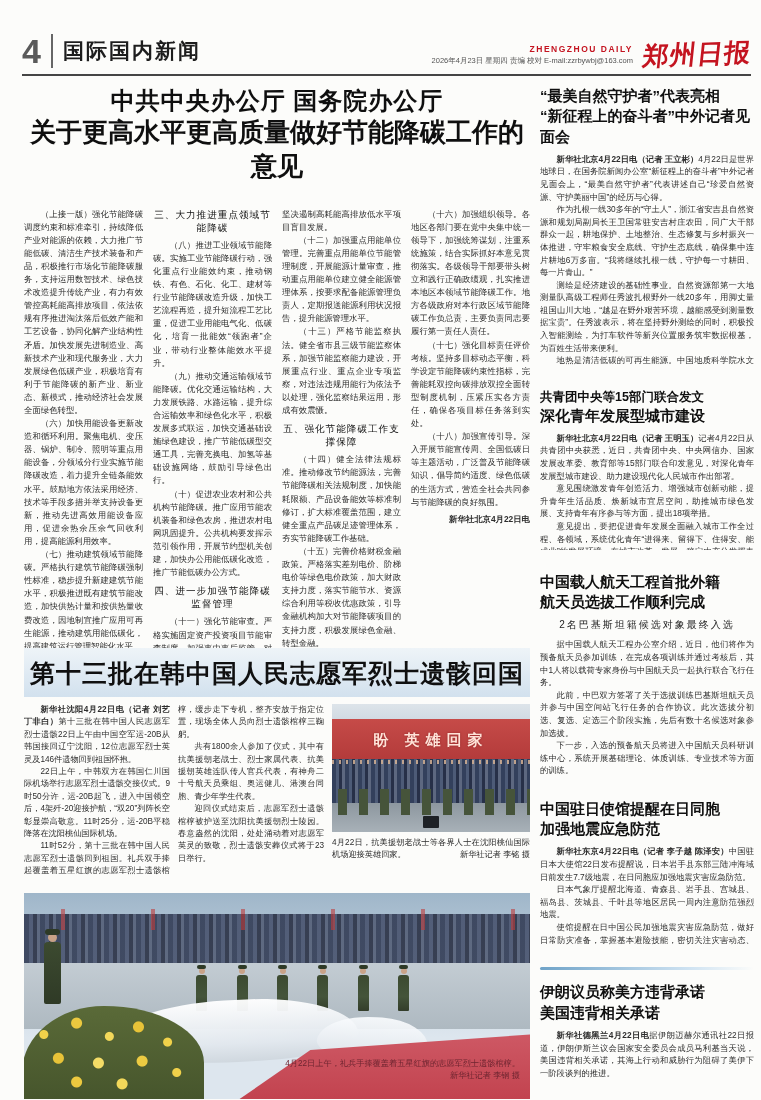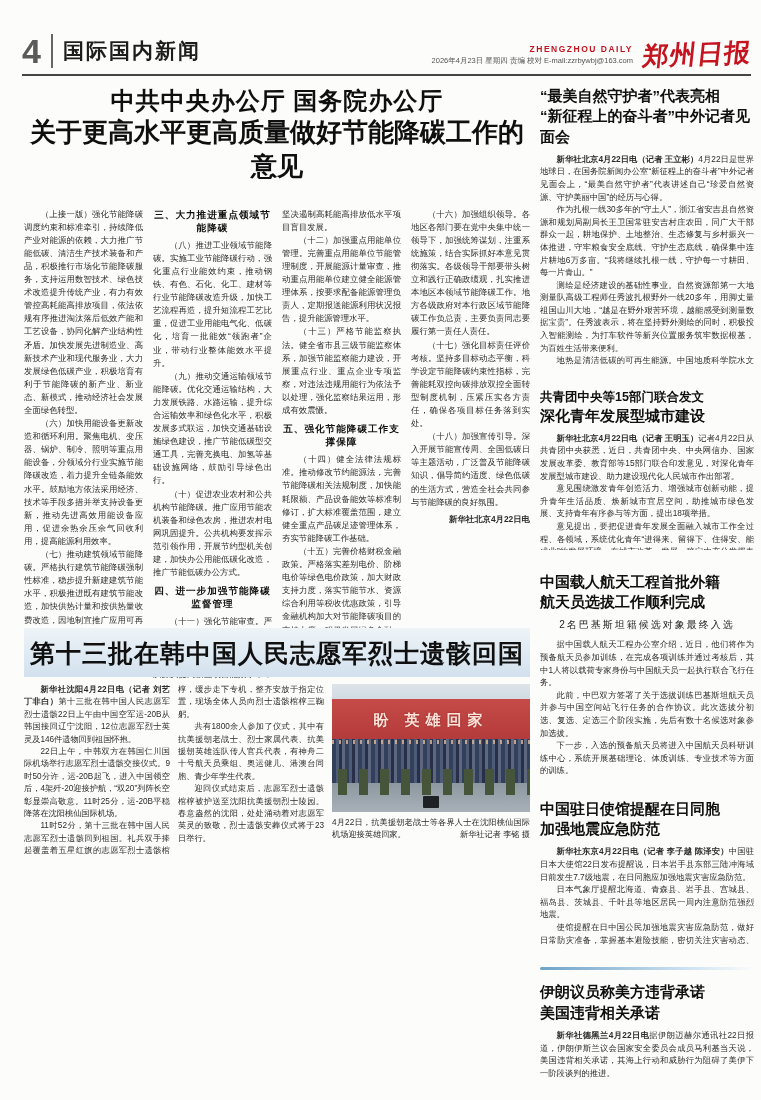--- a/index.html
+++ b/index.html
@@ -23,39 +23,39 @@
               transform:skewX(-8deg) rotate(-2deg); letter-spacing:1px; line-height:1; }
 
   
   .lead { position:absolute; left:24px; top:86px; width:506px; }
   .lead h1 { text-align:center; color:#0f0f0f; font-weight:900; }
   .lead .t1 { font-size:24px; letter-spacing:1px; line-height:1.25; }
   .lead .t2 { font-size:26px; letter-spacing:0; line-height:1.3; }
   #lead-flow { margin-top:24px; height:474px; column-count:4; column-gap:10px; column-fill:auto;
                font-size:8.4px; line-height:13.1px; text-align:justify; color:#2c2c2c; overflow:hidden; }
   #lead-flow p { text-indent:2em; }
-  #lead-flow h3.sec-head { font-size:9.6px; font-weight:bold; color:#111; text-align:center;
+  #lead-flow h3.sec-head { font-size:9.6px; font-weight:normal; color:#111; text-align:center;
                            margin:5px 0; letter-spacing:1px; }
   #lead-flow p.end-dateline { text-align:right; text-indent:0; font-weight:bold; margin-top:4px; }
 
   
   #right-column { position:absolute; left:540px; top:86px; width:214px; }
   .r-art { margin-bottom:22px; }
   .r-title { text-align:left; font-weight:800; color:#101010; font-size:15px; line-height:1.35; margin-bottom:6px; }
   .r-title span { display:block; }
   .r-title span.t-small { font-size:12.5px; }
   .r-sub { text-align:center; font-size:10px; letter-spacing:2px; color:#222; margin:2px 0 6px; }
   .r-body { font-size:8.3px; line-height:12.6px; text-align:justify; color:#2c2c2c; overflow:hidden; }
   .r-body p { text-indent:2em; }
   .r-body b { font-weight:bold; }
   .divider { height:3px; border-radius:2px; margin:4px 0 12px;
              background:linear-gradient(90deg,#6fa3c8,#cfe3f2 70%,rgba(255,255,255,0)); }
 
   
-  #martyrs { position:absolute; left:24px; top:628px; width:506px; }
+  #martyrs { position:absolute; left:24px; top:648px; width:506px; }
   .band { background:linear-gradient(180deg,#eef4f8,#d2e1ee); padding:9px 6px 7px; }
   .band h2 { font-size:25px; font-weight:900; color:#101010; letter-spacing:1px; }
   .m-row { display:flex; gap:8px; margin-top:7px; }
   #martyrs-text { width:300px; height:182px; column-count:2; column-gap:8px; column-fill:auto;
                   font-size:8.2px; line-height:12.4px; text-align:justify; color:#2c2c2c; overflow:hidden; }
   #martyrs-text p { text-indent:2em; }
   #martyrs-text b { font-weight:bold; }
   .inset { width:198px; }
   .inset-photo { position:relative; width:198px; height:128px; background:#cfd9e2; overflow:hidden; }
   .isky { position:absolute; top:0; left:0; right:0; height:16%; background:linear-gradient(180deg,#dde4ea,#cdd7e0); }
@@ -243,15 +243,35 @@
           <div class="iguards"></div>
           <div class="irow"></div>
           <div class="ipodium"></div>
         </div>
         <div class="inset-cap">
           <span>4月22日，抗美援朝老战士等各界人士在沈阳桃仙国际机场迎接英雄回家。</span>
           <span class="credit">新华社记者 李铭 摄</span>
         </div>
       </div>
     </div>
+    <div class="big-photo">
+      <div class="crowd"></div>
+      <div class="crowd-flags"></div>
+      <div class="tarmac"></div>
+      <div class="gbig"></div>
+      <div class="gfig gf1"></div>
+      <div class="gfig gf2"></div>
+      <div class="gfig gf3"></div>
+      <div class="gfig gf4"></div>
+      <div class="gfig gf5"></div>
+      <div class="gfig gf6"></div>
+      <div class="drape1"></div>
+      <div class="drape2"></div>
+      <div class="carpet"></div>
+      <div class="flowers"></div>
+      <div class="photo-cap">
+        <div>4月22日上午，礼兵手捧覆盖着五星红旗的志愿军烈士遗骸棺椁。</div>
+        <div>新华社记者 李钢 摄</div>
+      </div>
+    </div>
   </div>
 
 </div>
 
 </body></html>

